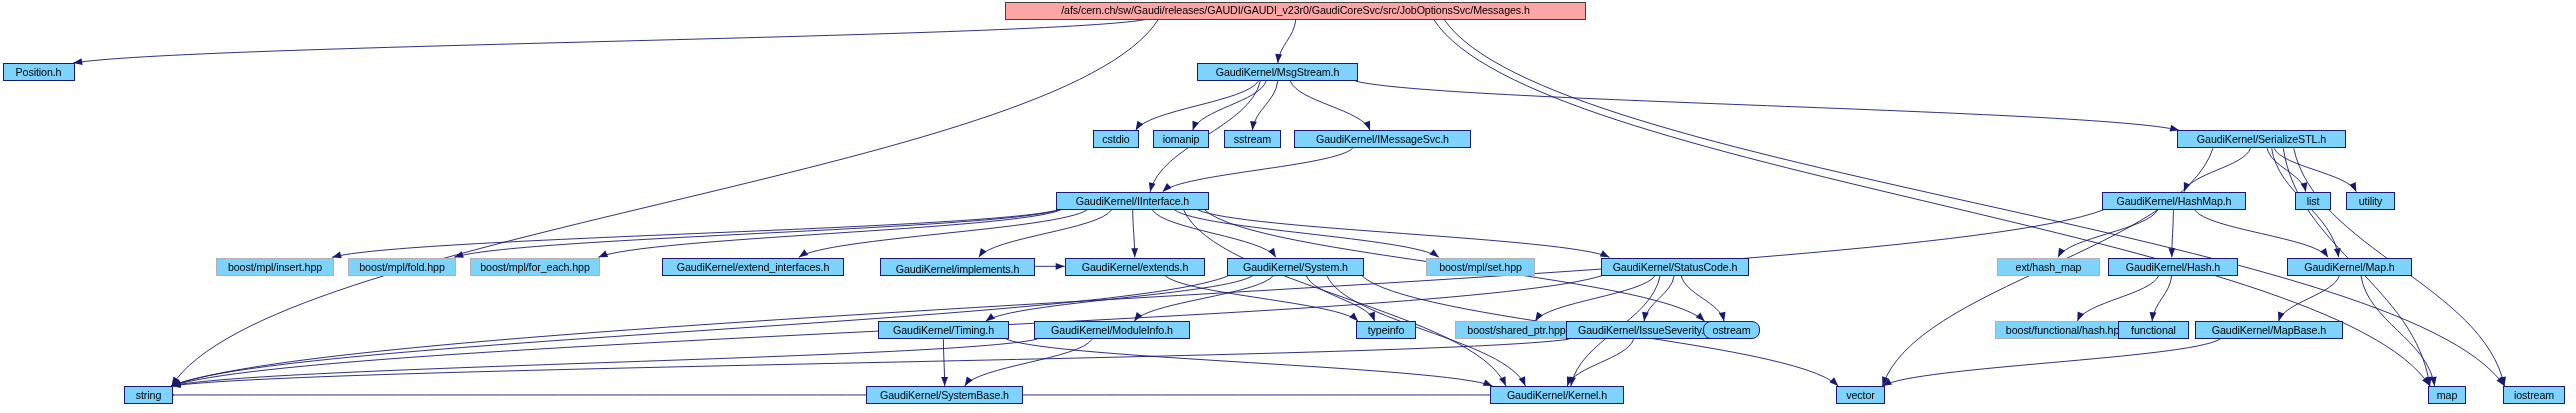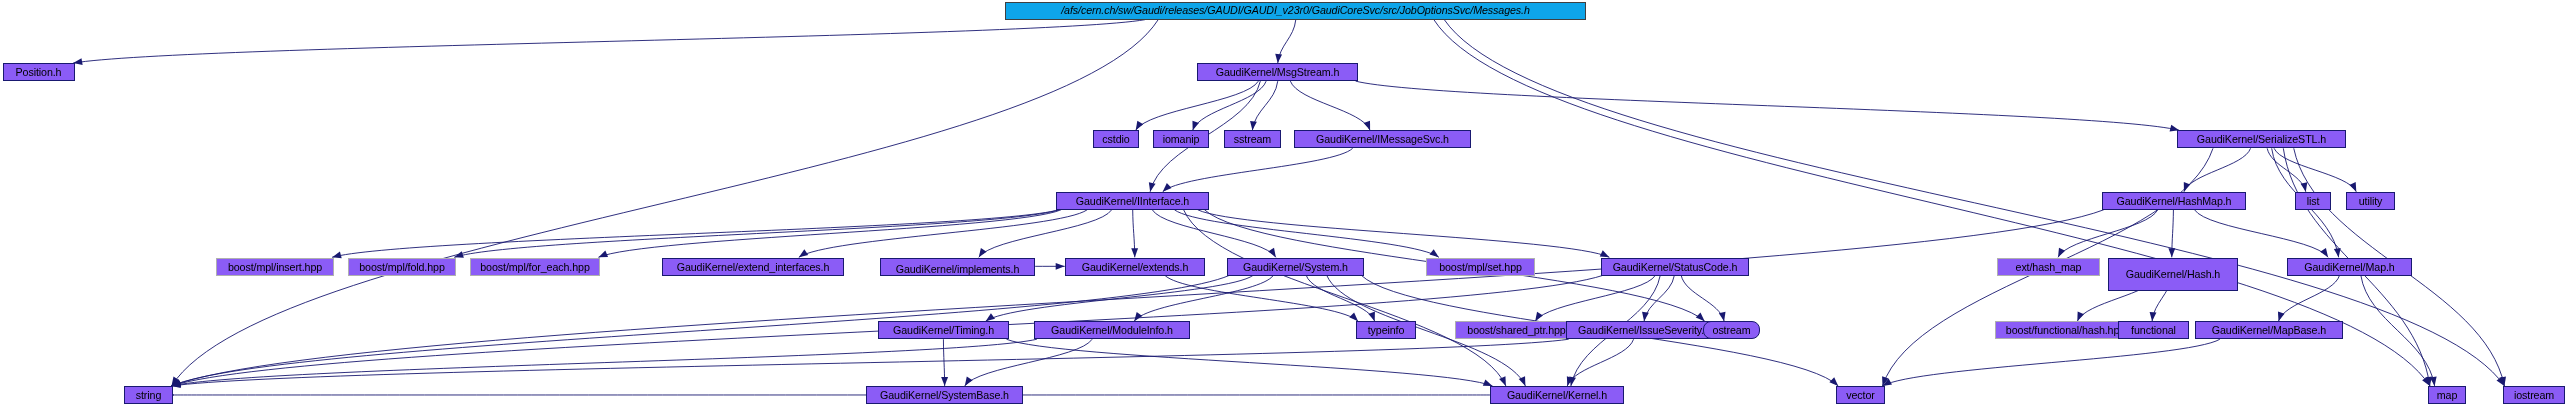--- a/index.html
+++ b/index.html
@@ -1,23 +1,23 @@
 <!DOCTYPE html>
 <html style="font-size:13px"><head>
 <meta charset="utf-8">
 <style>
   html,body{margin:0;padding:0;background:#ffffff;}
   #canvas{position:relative;width:2576px;height:413px;background:#ffffff;
           font-family:"Liberation Sans",sans-serif;overflow:hidden;}
-  .node{position:absolute;box-sizing:border-box;background:#8b5cf6;
+  .node{position:absolute;box-sizing:border-box;background:#7dd3fc;
         border:0.8px solid #191970;display:flex;align-items:center;
         justify-content:center;white-space:nowrap;color:#000000;
         font-size:10.7px;line-height:1;letter-spacing:-0.1px;}
   .node.ext{border-color:#b0b0b0;}
-  .node.root{background:#0ea5e9;border-color:#404040;font-style:italic;}
+  .node.root{background:#fca5a5;border-color:#404040;}
   svg#edges{position:absolute;left:0;top:0;width:2576px;height:413px;
             pointer-events:none;}
   svg#edges path{fill:none;stroke:#191970;stroke-width:1.1px;}
   svg#edges polygon{fill:#191970;stroke:none;}
 </style>
 </head>
 <body>
 
 <div id="canvas">
   <svg id="edges" viewBox="0 0 3141 504" xmlns="http://www.w3.org/2000/svg">
@@ -200,21 +200,21 @@
       </div>
       <div class="node ext" style="left: 1426px; top: 258px; width: 109px; height: 18px;">
         <span>boost/mpl/set.hpp</span>
       </div>
       <div class="node" style="left: 1601px; top: 258px; width: 148px; height: 18px;">
         <span>GaudiKernel/StatusCode.h</span>
       </div>
       <div class="node ext" style="left: 1997px; top: 258px; width: 103px; height: 18px;">
         <span>ext/hash_map</span>
       </div>
-      <div class="node" style="left: 2108px; top: 258px; width: 130px; height: 33px;">
+      <div class="node" style="left: 2108px; top: 258px; width: 130px; height: 18px;">
         <span>GaudiKernel/Hash.h</span>
       </div>
       <div class="node" style="left: 2287px; top: 258px; width: 125px; height: 18px;">
         <span>GaudiKernel/Map.h</span>
       </div>
       <div class="node" style="left: 878px; top: 321px; width: 131px; height: 18px;">
         <span>GaudiKernel/Timing.h</span>
       </div>
       <div class="node" style="left: 1034px; top: 321px; width: 156px; height: 18px;">
         <span>GaudiKernel/ModuleInfo.h</span>

